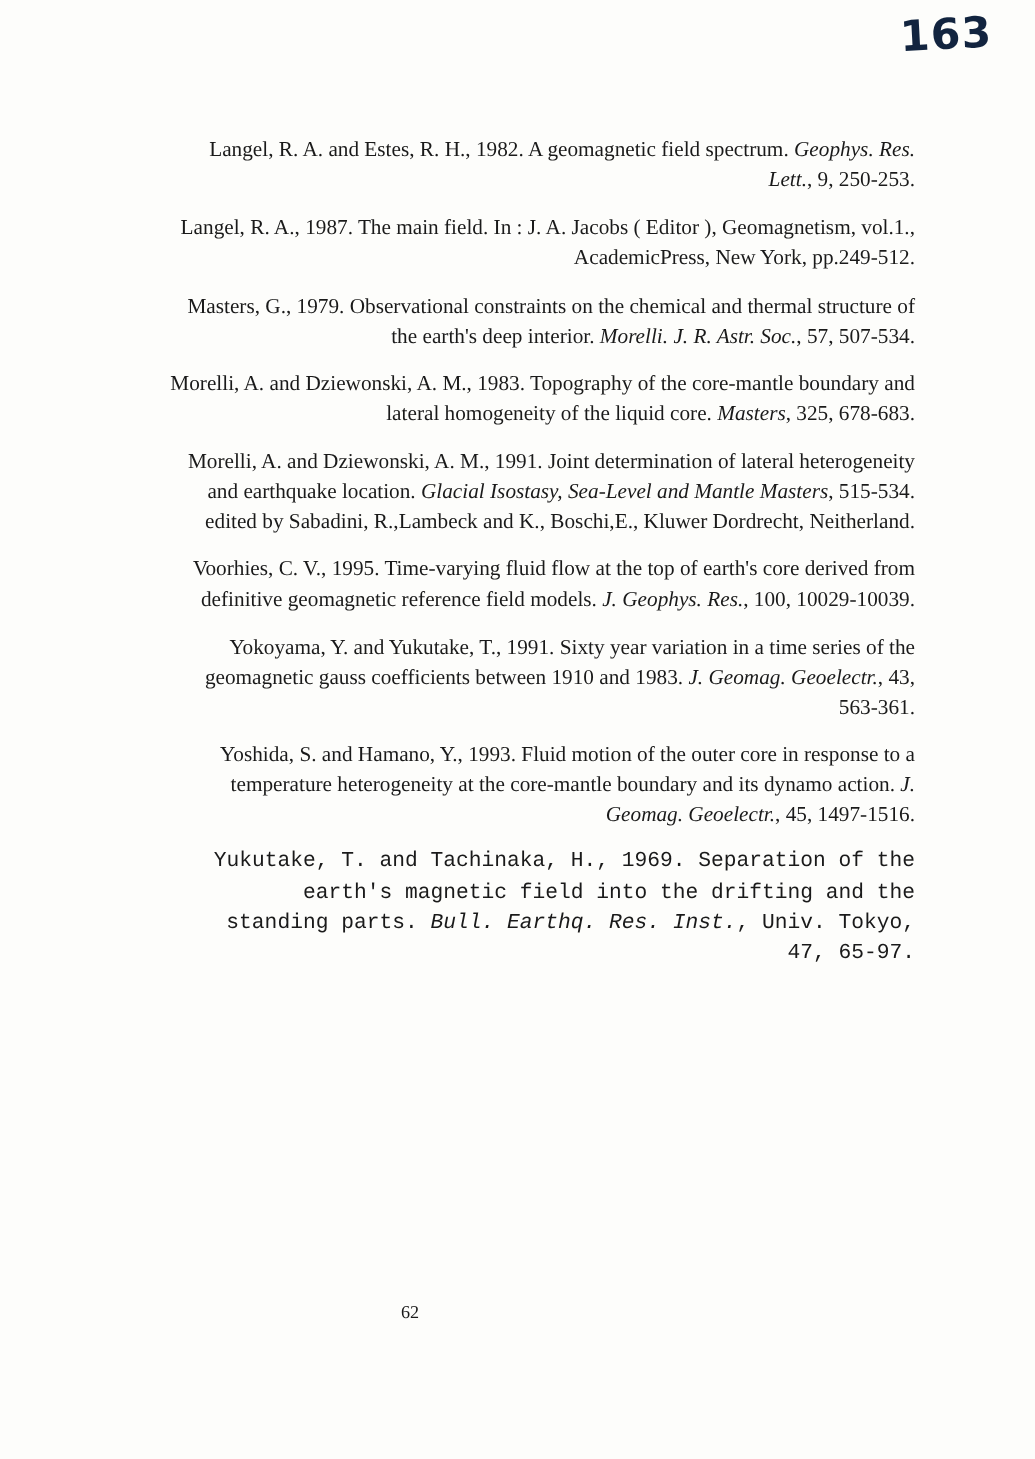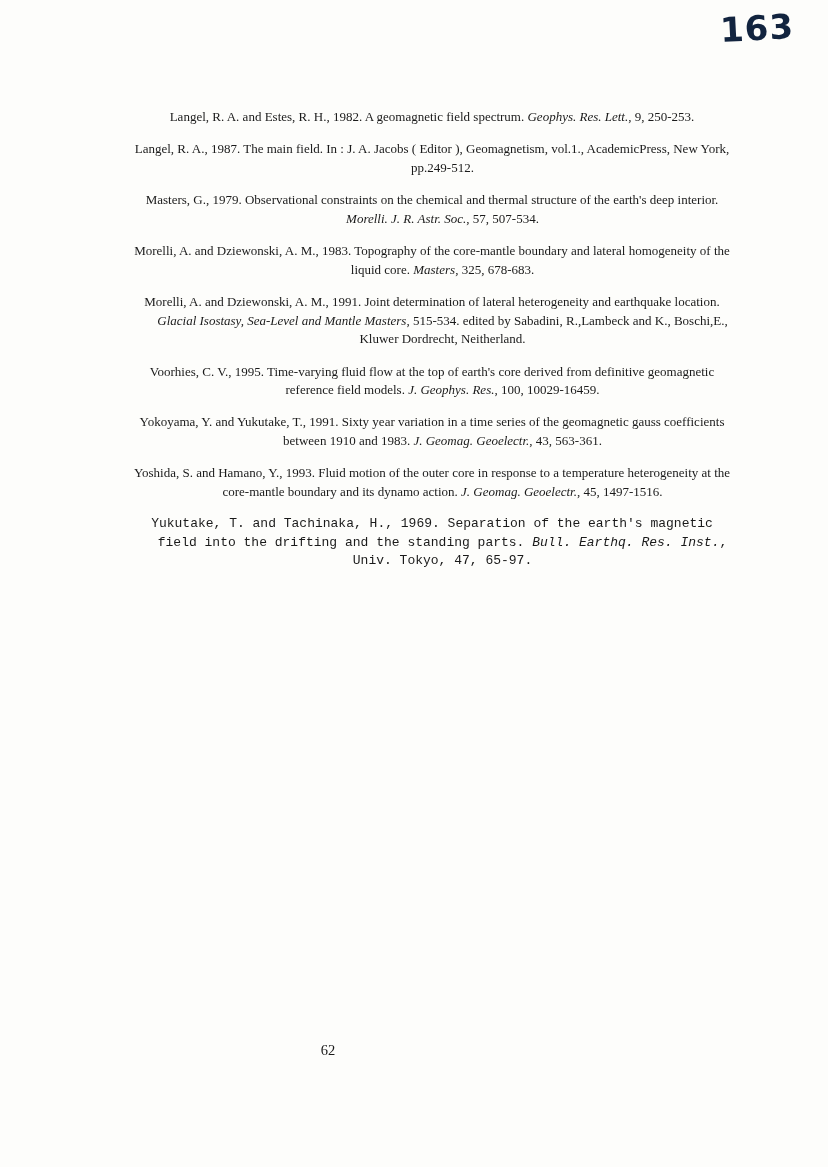--- a/index.html
+++ b/index.html
@@ -32,23 +32,23 @@
     letter-spacing: 1px;
     transform: rotate(-3deg);
   }
   .refs {
     position: absolute;
     top: 108px;
     left: 132px;
     width: 600px;
   }
   .ref {
-    font-size: 13px;
+    font-size: 17px;
     line-height: 1.42;
-    text-align: center;
+    text-align: right;
     margin-bottom: 14px;
     text-indent: -21px;
     padding-left: 21px;
   }
   .ref:last-child {
     margin-bottom: 0;
     font-family: Liberation Mono, monospace;
   }
   .it {
     font-style: italic;
@@ -68,21 +68,21 @@
 <div class="page">
 
   <div class="handwritten-folio">163</div>
 
   <div class="refs" id="reference-list">
       <div class="ref"><span>Langel, R. A. and Estes, R. H., 1982. A geomagnetic field spectrum. </span><span class="it">Geophys. Res. Lett.</span><span>, 9, 250-253.</span></div>
       <div class="ref"><span>Langel, R. A., 1987. The main field. In : J. A. Jacobs ( Editor ), Geomagnetism, vol.1., AcademicPress, New York, pp.249-512.</span></div>
       <div class="ref"><span>Masters, G., 1979. Observational constraints on the chemical and thermal structure of the earth's deep interior. </span><span class="it">Morelli. J. R. Astr. Soc.</span><span>, 57, 507-534.</span></div>
       <div class="ref"><span>Morelli, A. and Dziewonski, A. M., 1983. Topography of the core-mantle boundary and lateral homogeneity of the liquid core. </span><span class="it">Masters</span><span>, 325, 678-683.</span></div>
       <div class="ref"><span>Morelli, A. and Dziewonski, A. M., 1991. Joint determination of lateral heterogeneity and earthquake location. </span><span class="it">Glacial Isostasy, Sea-Level and Mantle Masters</span><span>, 515-534. edited by Sabadini, R.,Lambeck and K., Boschi,E., Kluwer Dordrecht, Neitherland.</span></div>
-      <div class="ref"><span>Voorhies, C. V., 1995. Time-varying fluid flow at the top of earth's core derived from definitive geomagnetic reference field models. </span><span class="it">J. Geophys. Res.</span><span>, 100, 10029-16459.</span></div>
+      <div class="ref"><span>Voorhies, C. V., 1995. Time-varying fluid flow at the top of earth's core derived from definitive geomagnetic reference field models. </span><span class="it">J. Geophys. Res.</span><span>, 100, 10029-10039.</span></div>
       <div class="ref"><span>Yokoyama, Y. and Yukutake, T., 1991. Sixty year variation in a time series of the geomagnetic gauss coefficients between 1910 and 1983. </span><span class="it">J. Geomag. Geoelectr.</span><span>, 43, 563-361.</span></div>
       <div class="ref"><span>Yoshida, S. and Hamano, Y., 1993. Fluid motion of the outer core in response to a temperature heterogeneity at the core-mantle boundary and its dynamo action. </span><span class="it">J. Geomag. Geoelectr.</span><span>, 45, 1497-1516.</span></div>
       <div class="ref"><span>Yukutake, T. and Tachinaka, H., 1969. Separation of the earth's magnetic field into the drifting and the standing parts. </span><span class="it">Bull. Earthq. Res. Inst.</span><span>, Univ. Tokyo, 47, 65-97.</span></div>
     </div>
 
   <div class="page-number">62</div>
 
 </div>
 
 </body></html>

